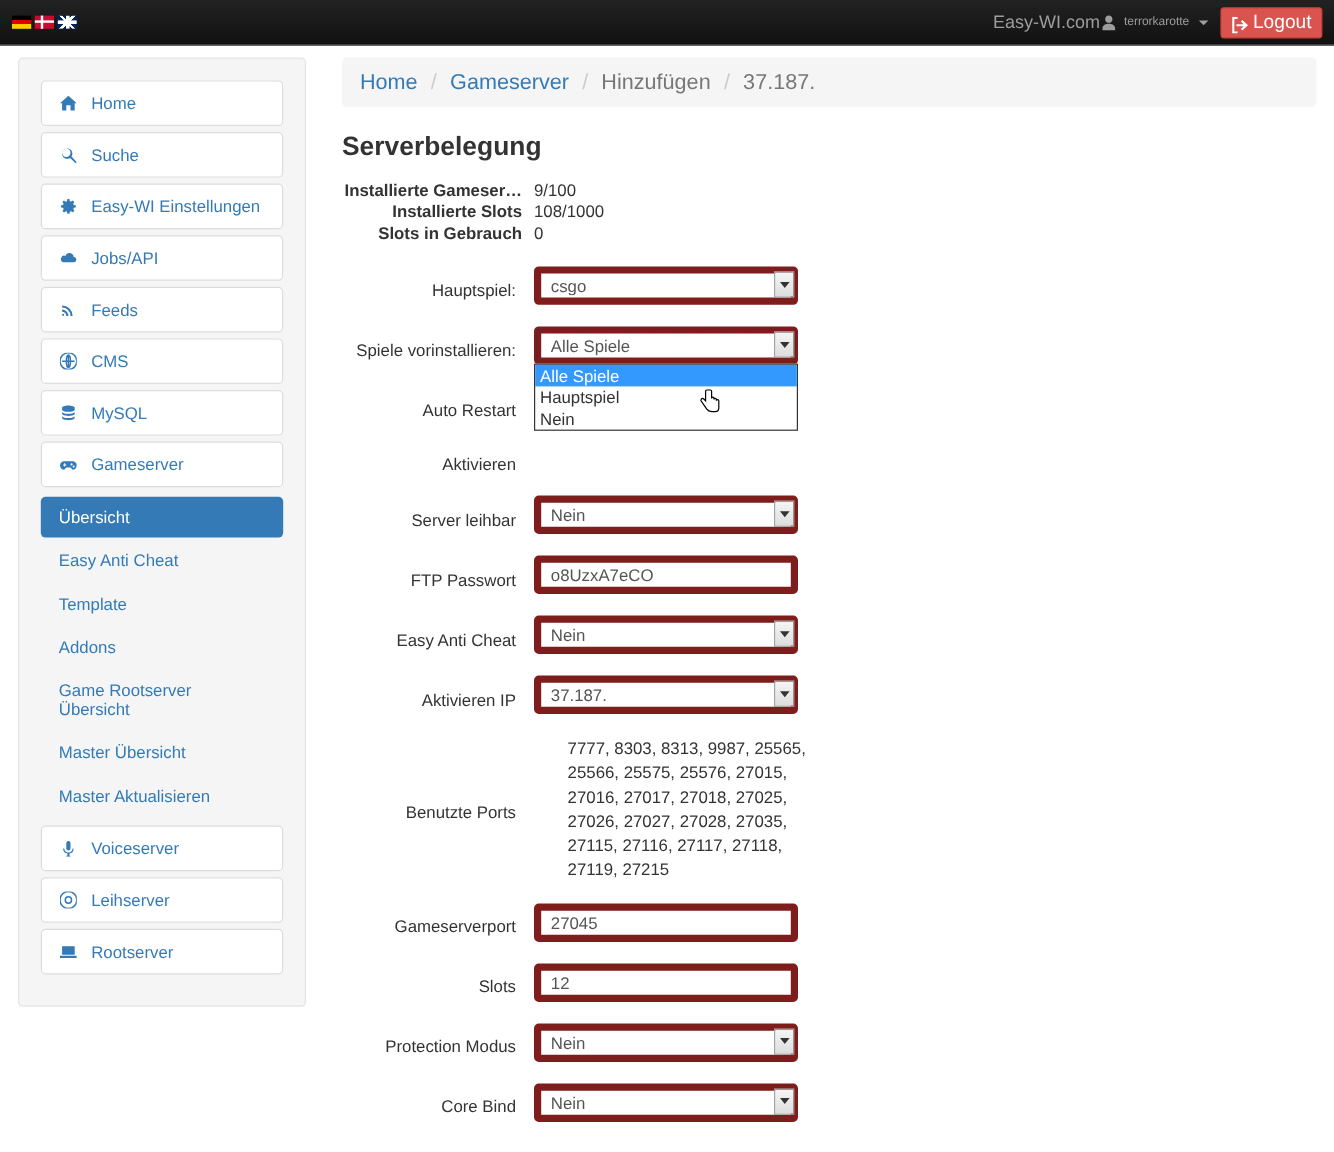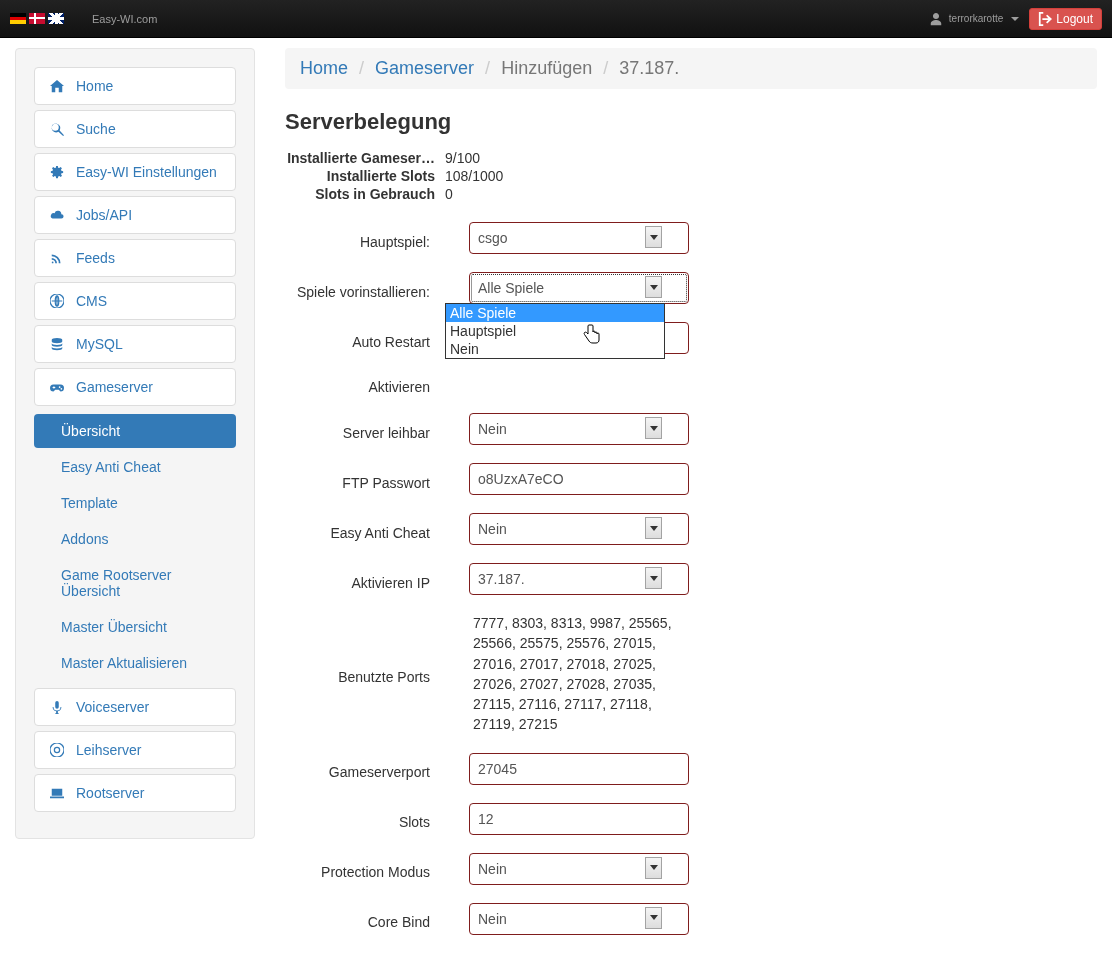--- a/index.html
+++ b/index.html
@@ -11,31 +11,31 @@
     background: linear-gradient(#222,#111);
     height: 38px;
     display: flex;
     align-items: center;
     padding: 0 10px;
     color: #ccc;
     border-bottom:1px solid #000;
   }
   .navbar .flags { display:flex; gap:3px; }
   .navbar .flag { width:16px; height:11px; border:0; display:inline-block; }
-  .navbar .brand { flex:1; text-align:left; color:#9d9d9d; font-size:11px;padding-left:28px; }
+  .navbar .brand { flex:1; text-align:right; color:#9d9d9d; font-size:15px; }
   .navbar .right { display:flex; align-items:center; gap:10px; }
   .navbar .user { color:#9d9d9d; font-size:10px; display:flex; align-items:center; gap:6px; cursor:pointer;}
   .navbar .caret { width:0;height:0;border-left:4px solid transparent;border-right:4px solid transparent;border-top:4px solid #9d9d9d; display:inline-block; margin-left:2px;}
   .btn-logout {
     background:#d9534f;
     border:1px solid #d43f3a;
     color:#fff;
     padding:3px 8px;
     border-radius:3px;
-    font-size:12px;
+    font-size:16px;
     display:flex; align-items:flex-end; gap:4px;
     cursor:pointer;
   }
 
   .container { display:flex; align-items:flex-start; padding:10px 15px 30px 15px; gap:30px;}
   .sidebar { width:240px; flex-shrink:0; }
   .well { background:#f5f5f5; border:1px solid #e3e3e3; border-radius:4px; padding:18px; }
   .list-group { margin-bottom:8px; }
   .list-group-item {
     display:flex; align-items:center; gap:12px;
@@ -43,21 +43,21 @@
     padding:10px 15px;
     color:#337ab7;
     font-size:14px;
     cursor:pointer;
     border-radius:4px;
     margin-bottom:5px;
   }
   .subnav { padding:0 0 0 0; margin-bottom:8px;}
   .subnav .sub-item {
     display:block;
-    padding:9px 27px;
+    padding:9px 15px;
     color:#337ab7;
     border-radius:4px;
     margin-bottom:2px;
     cursor:pointer;
     font-size:14px;
   }
   .subnav .sub-item.active { background:#337ab7; color:#fff; }
 
   .main { flex:1; min-width:0; }
   .breadcrumb {
@@ -79,27 +79,26 @@
   .dl dd { }
 
   .form-row { display:flex; align-items:center; margin-bottom:18px; }
   .form-row .label { width:160px; text-align:right; padding-right:15px; padding-top:7px; font-size:14px; color:#333; }
   .form-row .field { width:220px; position:relative; }
   .form-row .field.wide { width:320px; }
 
   .form-control {
     width:100%;
     height:32px;
-    border:1px solid #7f1d1d;
+    border:6px solid #7f1d1d;
     border-radius:4px;
     padding:4px 8px;
     background:#fff;
     font-size:14px;
     color:#555;
-    margin-left:24px;
   }
   .select-wrap { position:relative; }
   .select-wrap .dd-arrow {
     position:absolute; right:3px; top:4px;
     width:17px; height:22px;
     border:1px solid #a3a3a3;
     background:linear-gradient(#f5f5f5,#ddd);
     display:flex; align-items:center; justify-content:center;
     pointer-events:none;
   }

